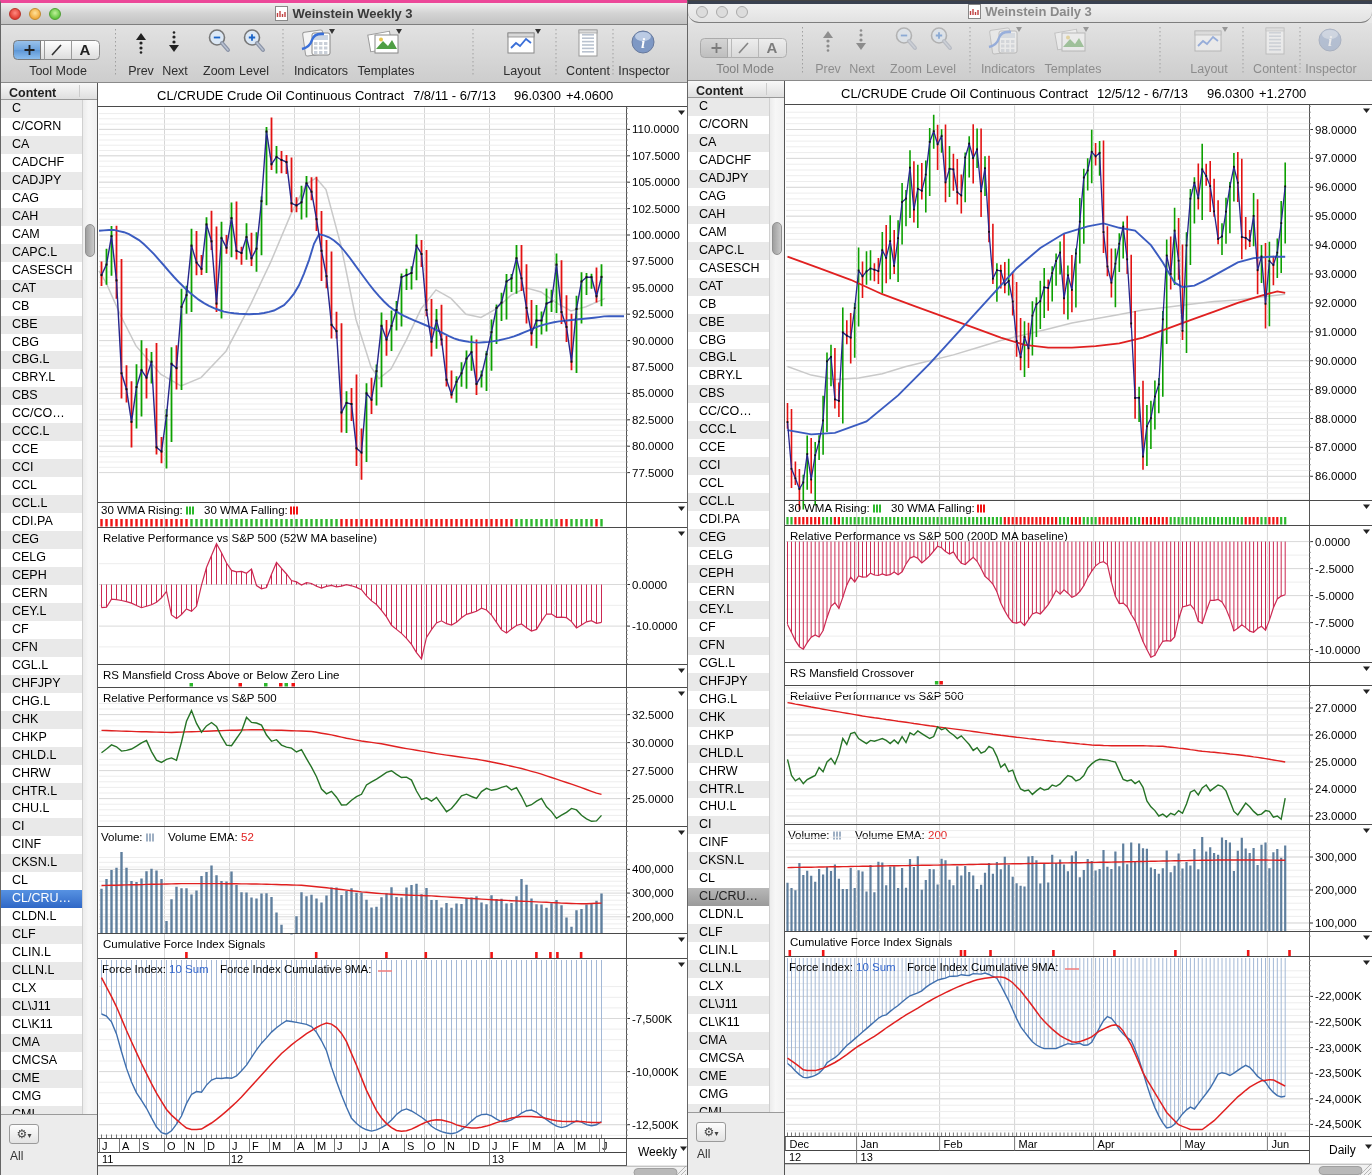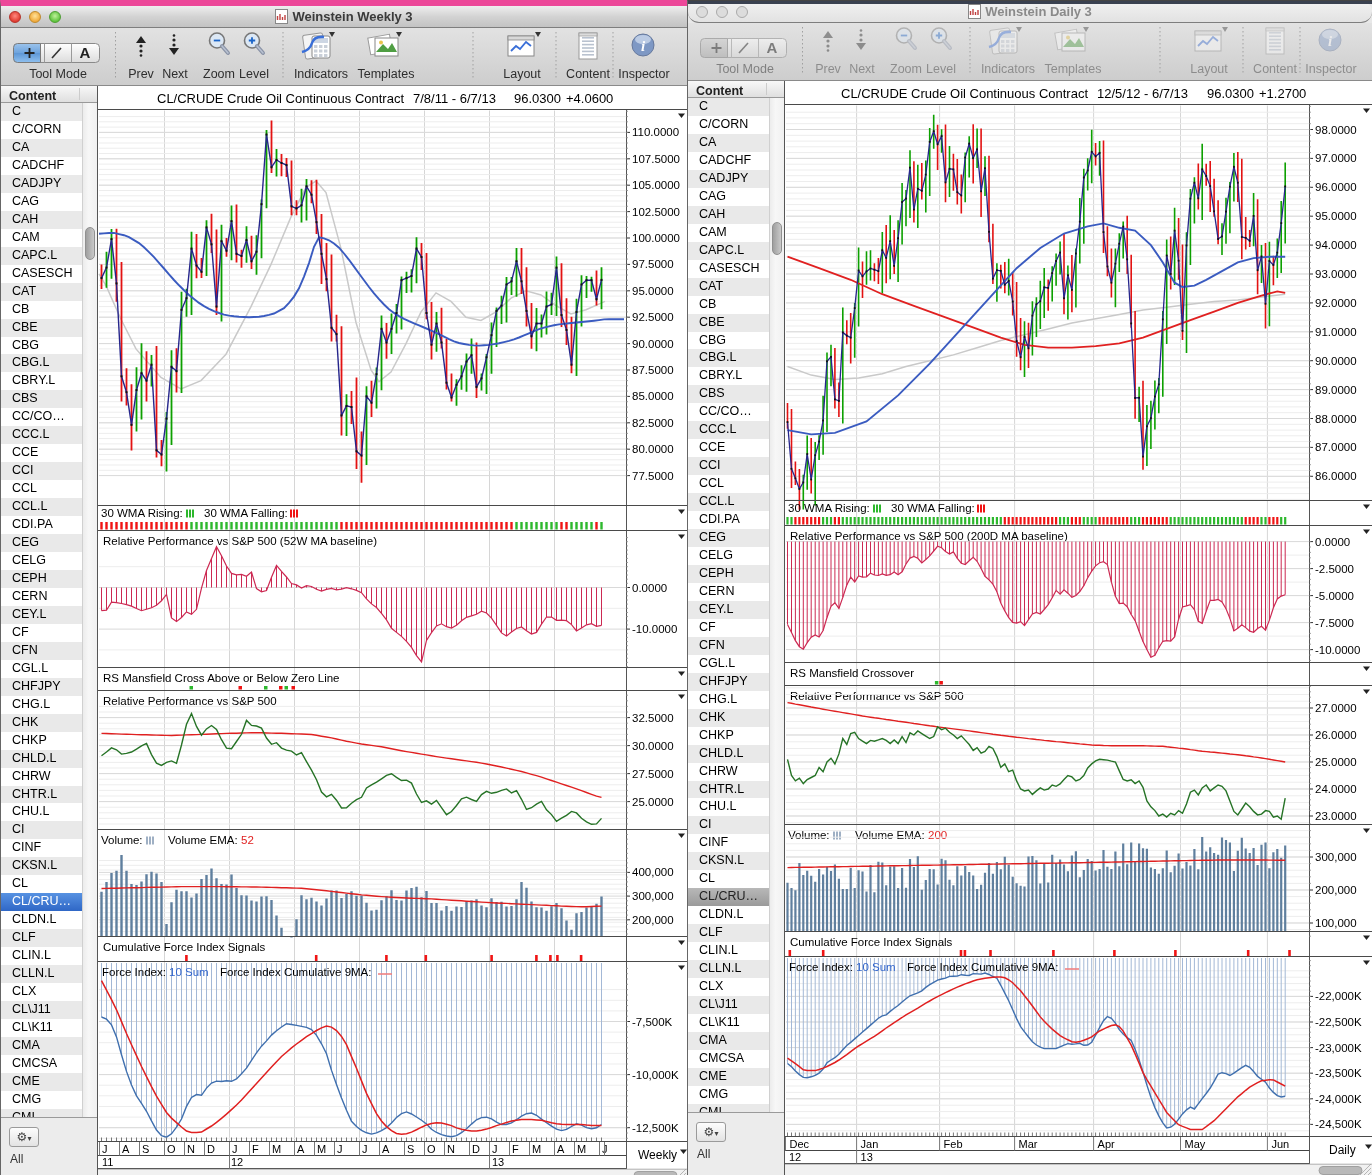--- a/index.html
+++ b/index.html
@@ -1,13 +1,13 @@
 <!DOCTYPE html>
 <html><head><meta charset="utf-8"><style>*{margin:0;padding:0;box-sizing:border-box;}html,body{width:1372px;height:1175px;overflow:hidden;background:#50585f;font-family:'Liberation Sans',sans-serif;}.win{position:absolute;top:0;height:1175px;background:#e8e8e8;overflow:hidden;}.tl{position:absolute;top:4.5px;width:12px;height:12px;border-radius:50%;border:1px solid #888;}</style></head><body>
-<div class="win" style="left:0px;width:687px;border-left:1px solid #666;border-top:6px solid #ec4899;">
+<div class="win" style="left:0px;width:687px;border-left:1px solid #666;border-top:3px solid #ec4899;">
     <div style="position:absolute;left:0;top:0;right:0;height:22px;background:linear-gradient(#efefef,#d3d3d3 50%,#c3c3c3);border-bottom:1px solid #7e7e7e;">
       <div class="tl" style="left:8px;background:radial-gradient(circle at 5px 4px,#ff8a80,#e03c31 70%);border-color:#b5322a;"></div>
       <div class="tl" style="left:28px;background:radial-gradient(circle at 5px 4px,#ffe29a,#f0a93b 70%);border-color:#c08a2e;"></div>
       <div class="tl" style="left:48px;background:radial-gradient(circle at 5px 4px,#c0f09a,#5fc43e 70%);border-color:#4e9e33;"></div>
       <div style="text-align:center;font-size:13px;font-weight:bold;color:#3a3a3a;line-height:21px;"><svg width="13" height="15" style="vertical-align:-3px;margin-right:4px;">
           <rect x="0.5" y="0.5" width="12" height="14" fill="#fff" stroke="#888"></rect>
           <path d="M2.5 11 v-4 M5 11 v-6 M7.5 11 v-3 M10 11 v-5" stroke="#c04040" stroke-width="1.4"></path>
         </svg>Weinstein Weekly 3</div>
     </div>
     <div style="position:absolute;left:0;top:22px;width:687px;height:58px;background:linear-gradient(#e2e2e2,#cdcdcd);border-bottom:1px solid #8a8a8a;"></div>

